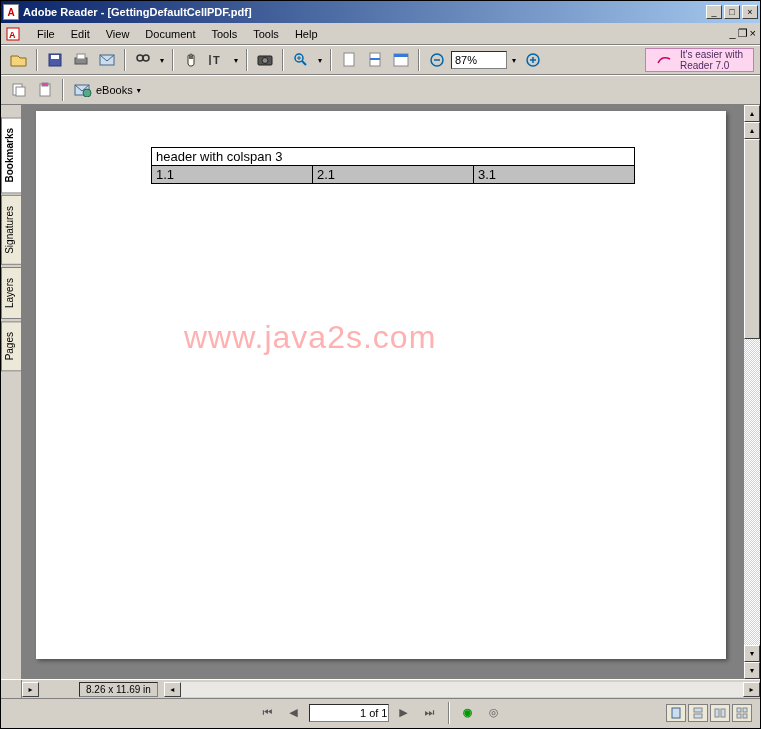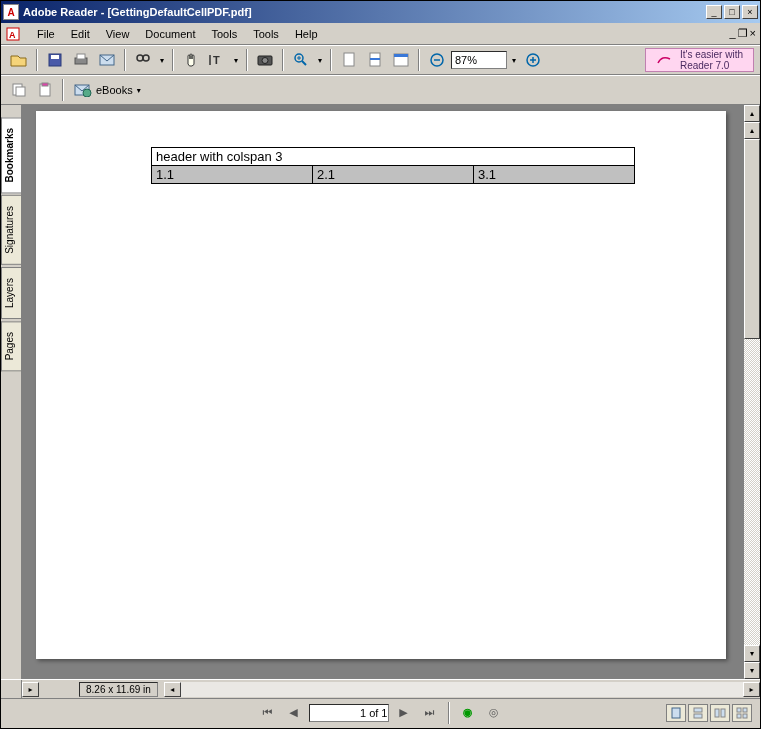--- a/index.html
+++ b/index.html
@@ -255,20 +255,21 @@
               <tr>
                 <td colspan="3">header with colspan 3</td>
               </tr>
           <tr class="grayrow">
             <td>1.1</td>
             <td>2.1</td>
             <td>3.1</td>
           </tr>
         </tbody>
           </table>
+        <div class="watermark">www.java2s.com</div>
       </div>
     </div>
     <div class="vscroll">
       <div class="arrow">▴</div>
       <div class="arrow">▴</div>
       <div class="thumb"></div>
       <div class="track"></div>
       <div class="arrow">▾</div>
       <div class="arrow">▾</div>
     </div>

